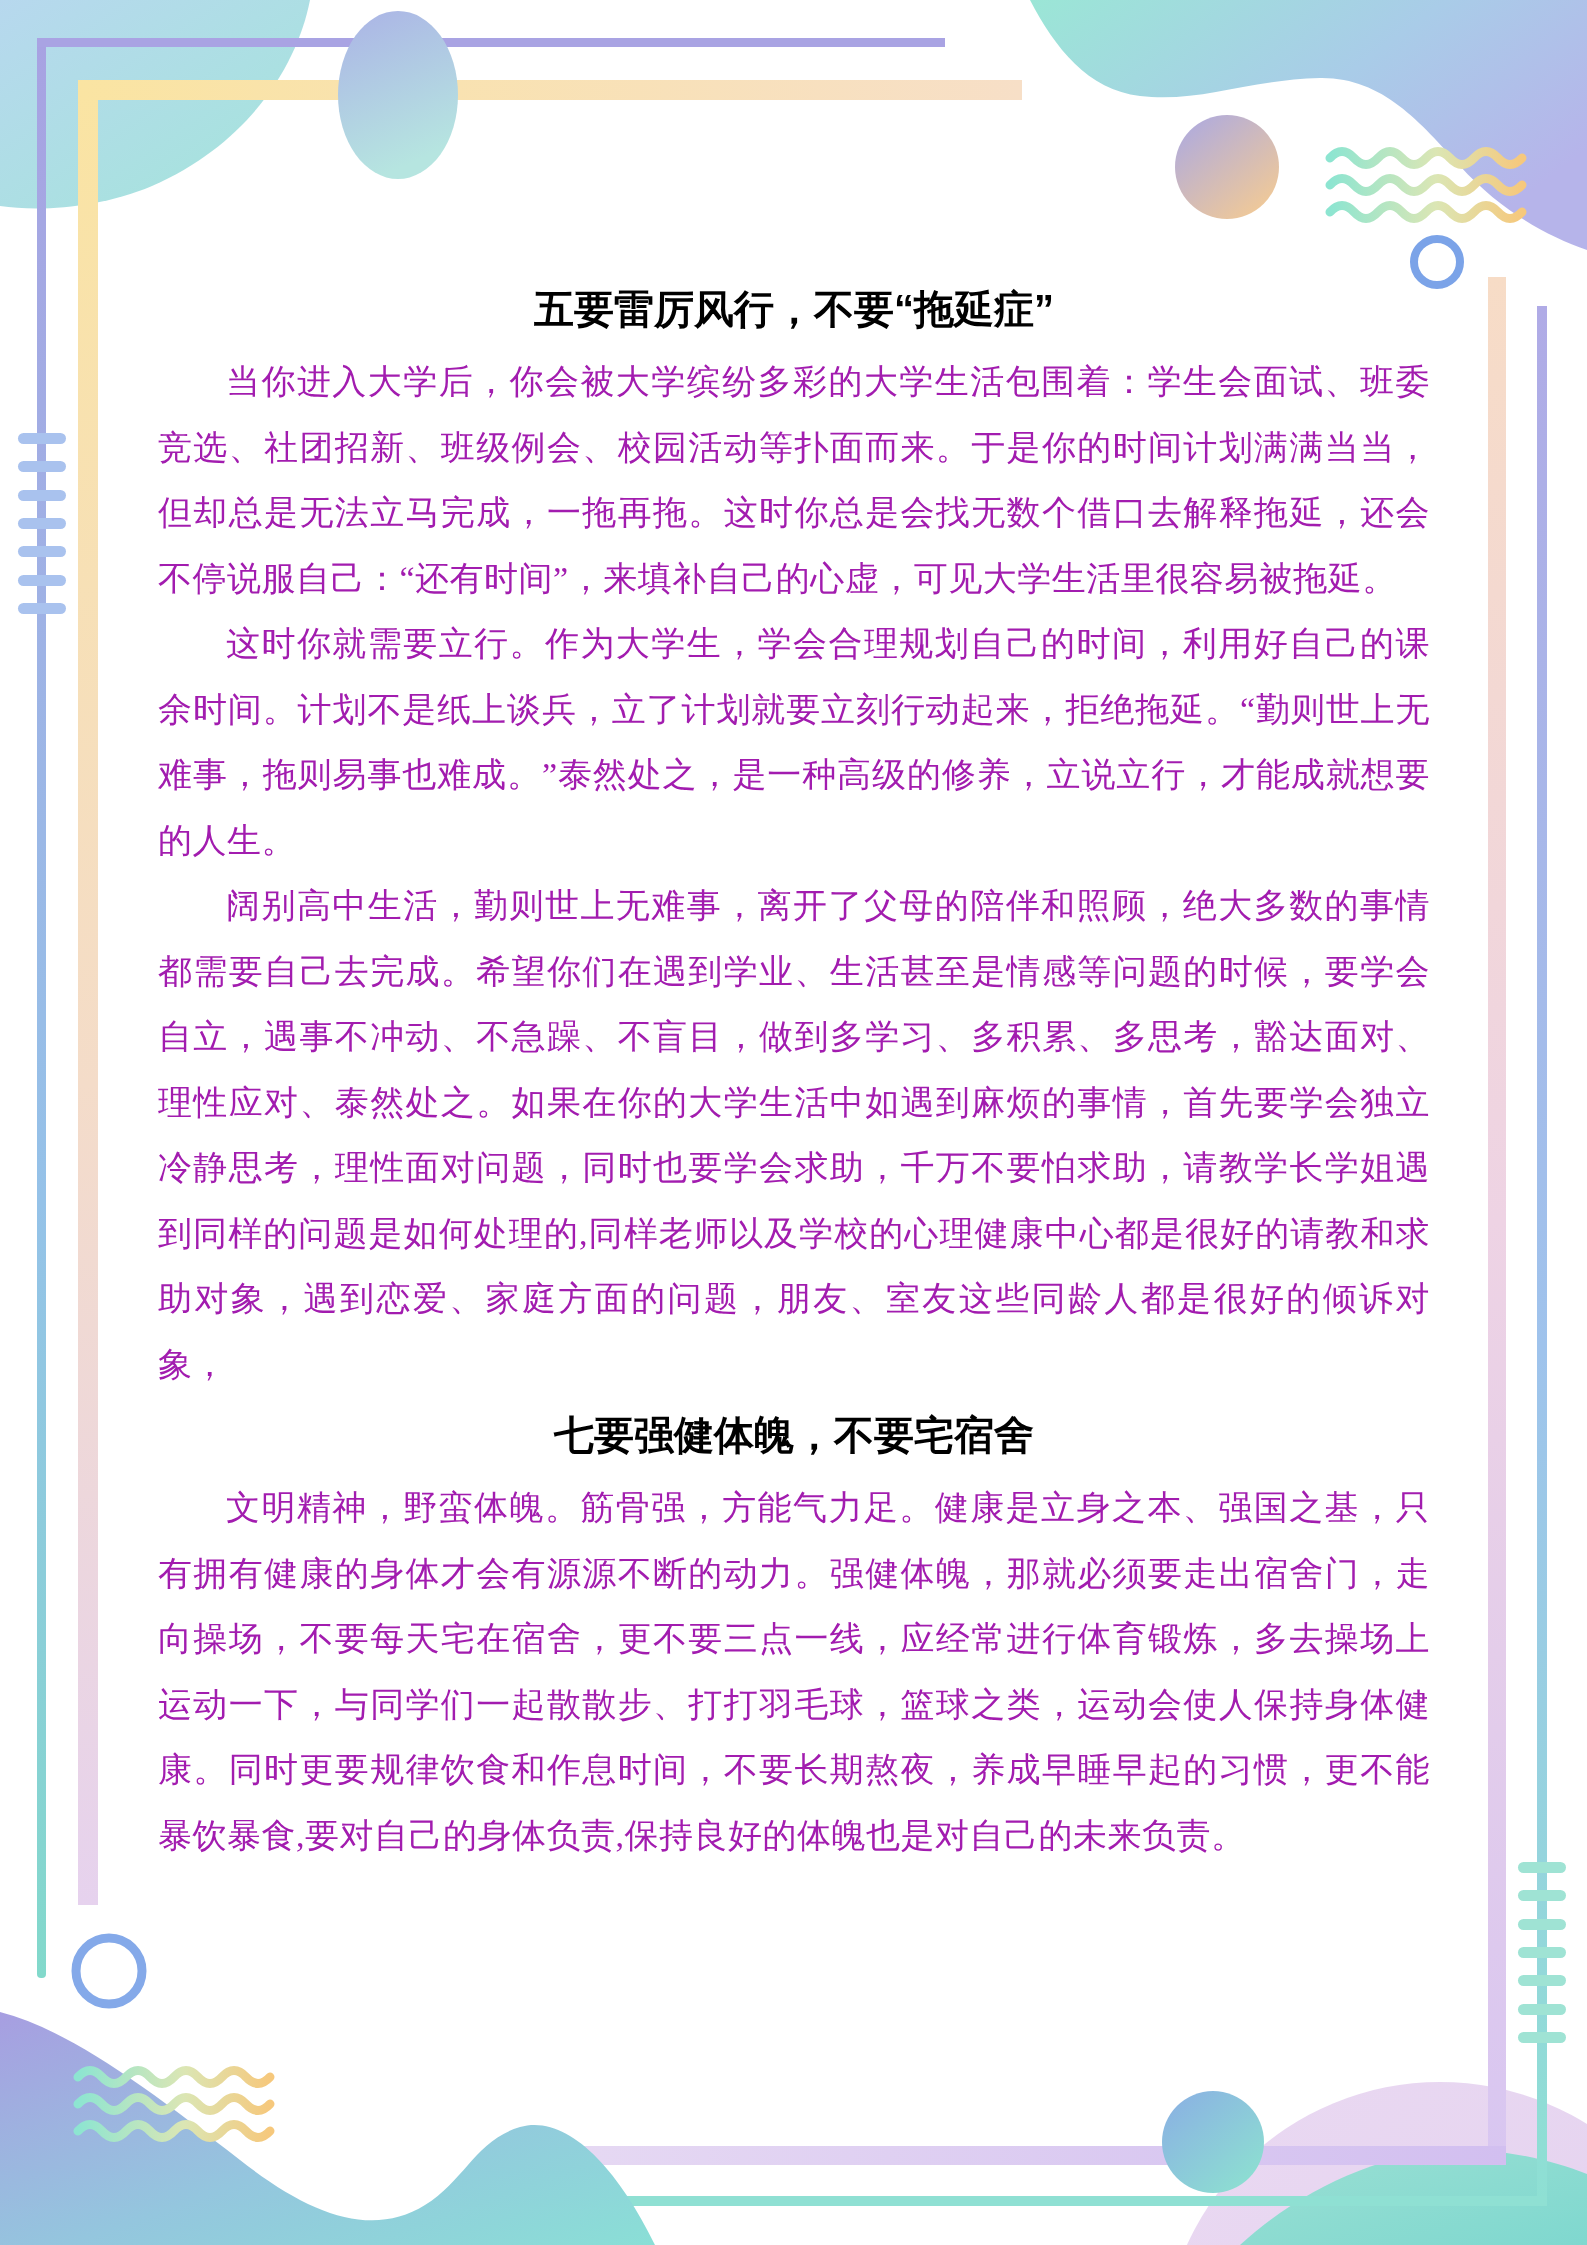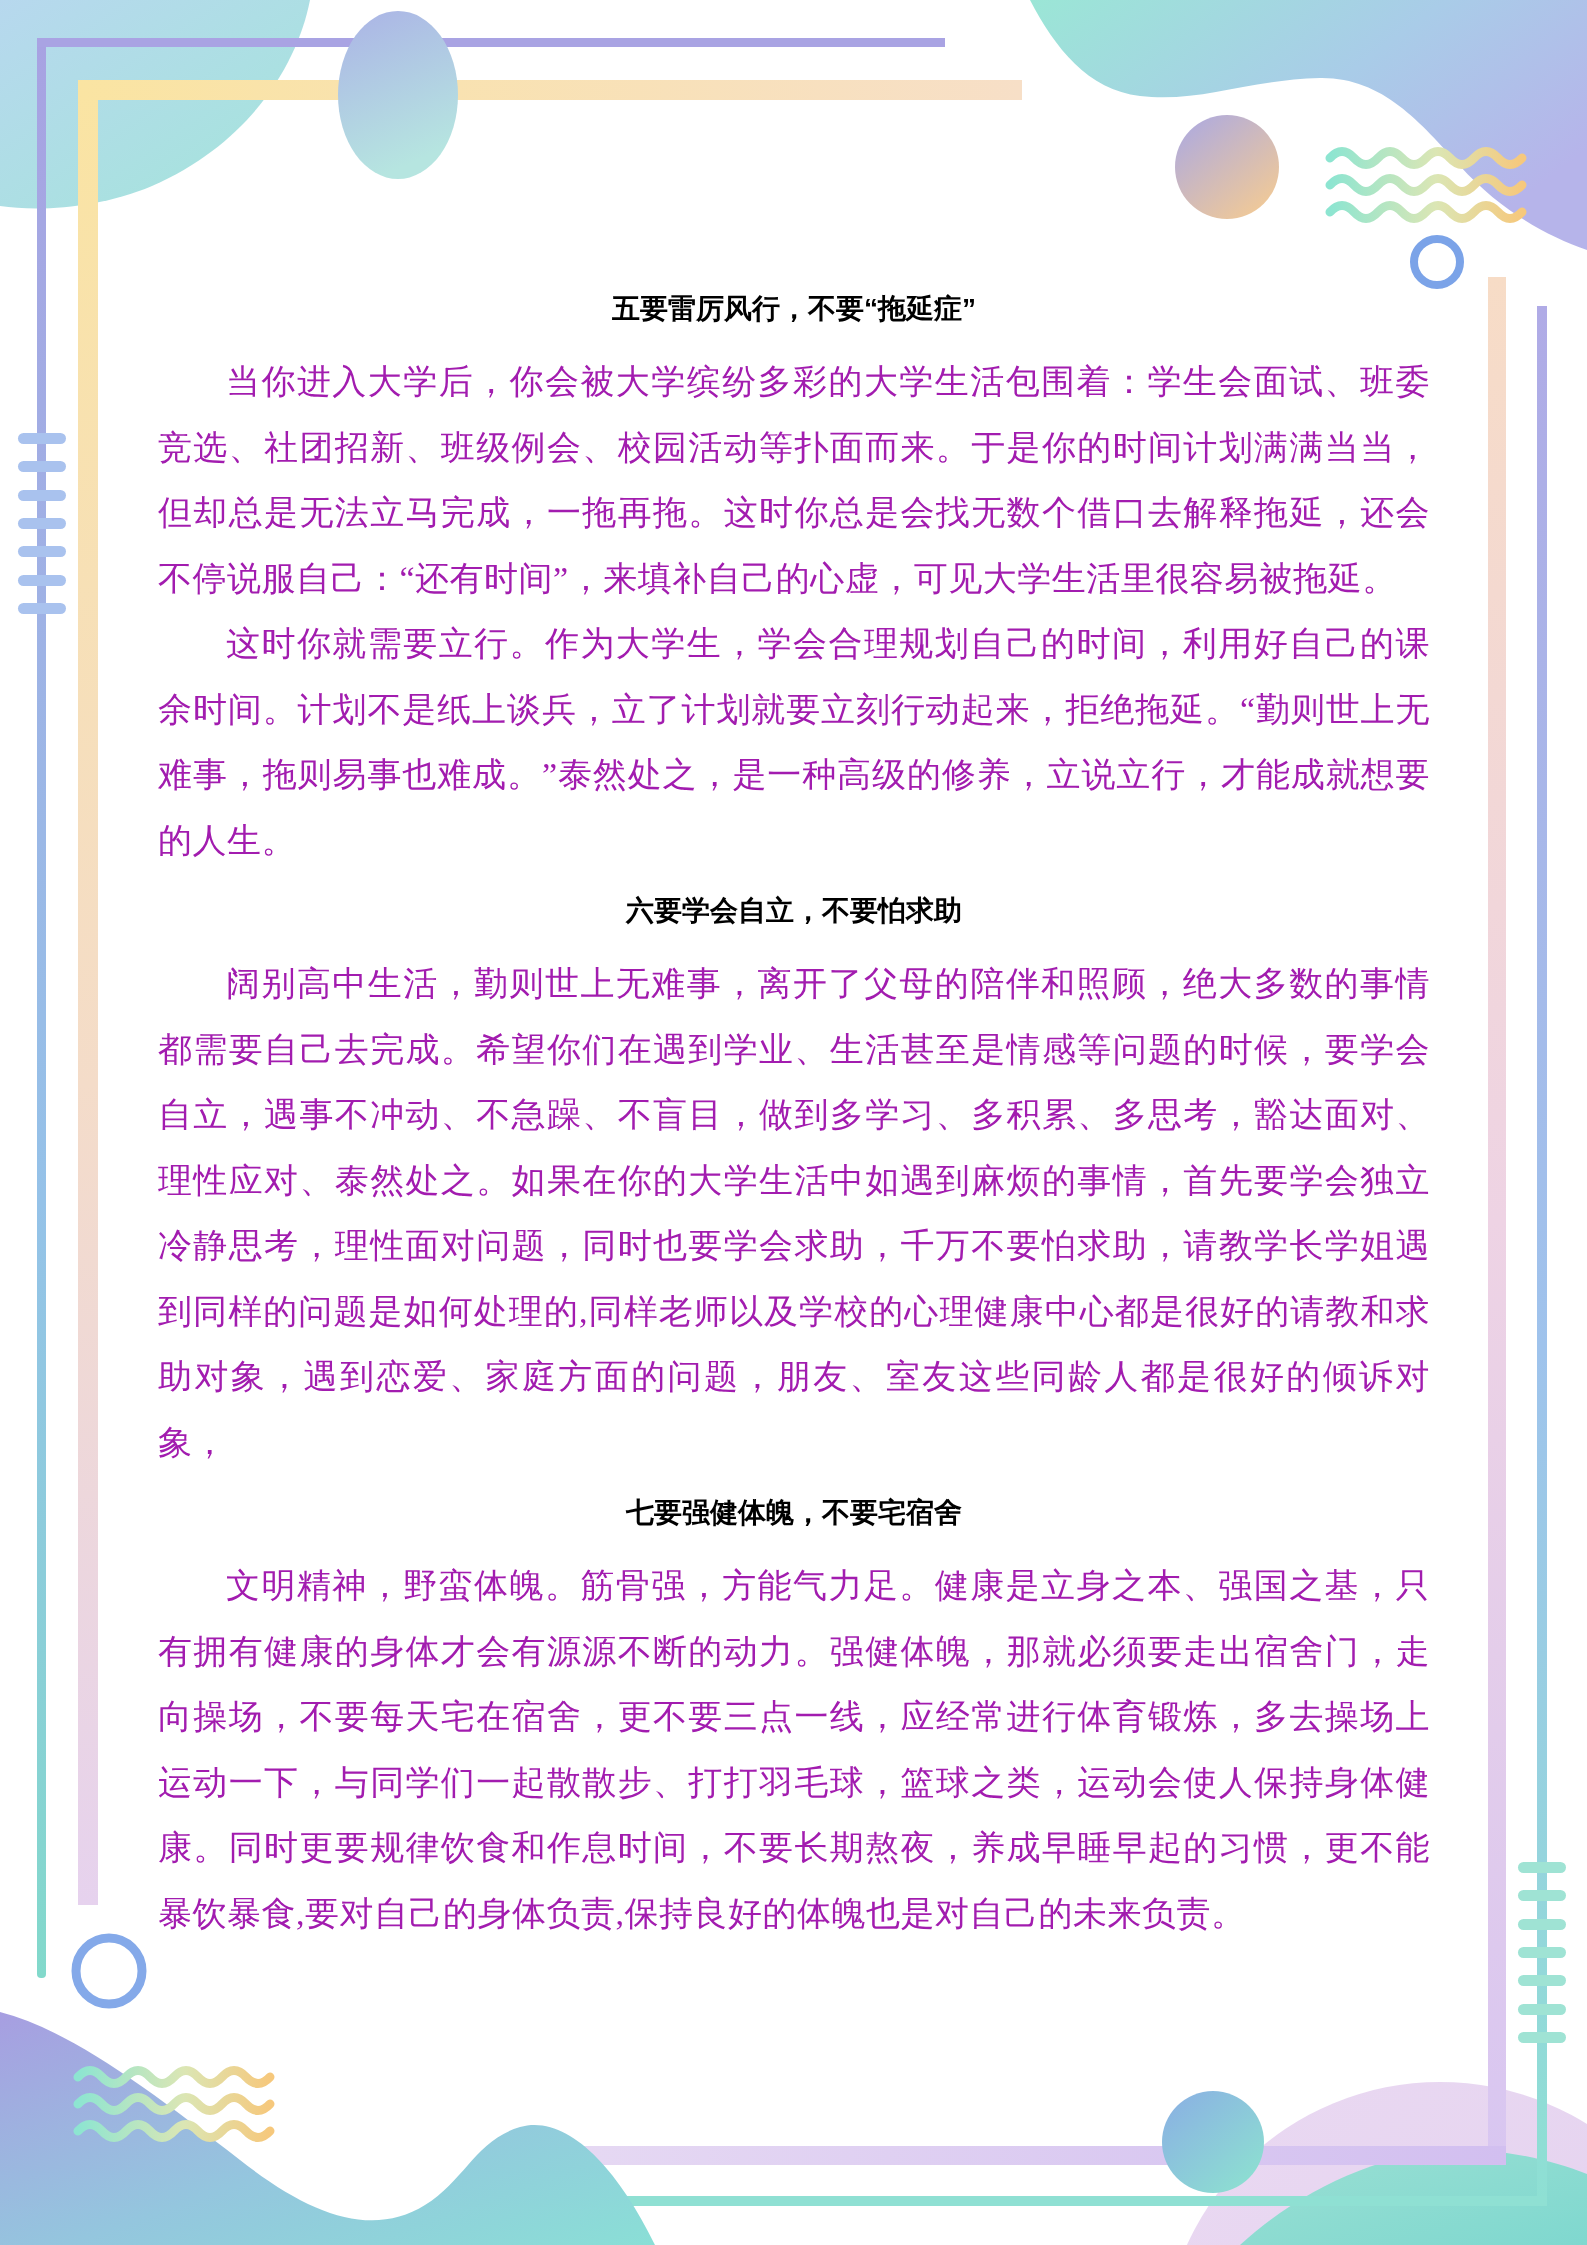--- a/index.html
+++ b/index.html
@@ -1,21 +1,21 @@
 <!DOCTYPE html>
 <html><head>
 <meta charset="utf-8">
 <style>
   html,body{margin:0;padding:0;background:#fff;}
   .page{position:relative;width:1587px;height:2245px;background:#ffffff;overflow:hidden;
         font-family:"Liberation Serif","DejaVu Serif",serif;}
   .decor{position:absolute;left:0;top:0;width:1587px;height:2245px;}
   .content{position:absolute;left:158px;top:285px;width:1272px;z-index:5;}
   .sec-title{font-family:"Liberation Sans","DejaVu Sans",sans-serif;
-             font-weight:bold;font-size:28px;line-height:48px;color:#000;
+             font-weight:bold;font-size:40px;line-height:48px;color:#000;
              text-align:center;margin:14px 0 16px 0;}
   .sec-title.first{margin-top:0;}
   .body-par{font-size:34px;line-height:65.5px;color:#a21caf;margin:0;
             text-align:justify;text-indent:2em;letter-spacing:0.5px;}
 </style>
 </head>
 <body>
 
 <div class="page">
 
@@ -142,20 +142,19 @@
       <path d="M78 2104 q12 -13 24 0 t24 0 t24 0 t24 0 t24 0 t24 0 t24 0 t24 0"></path>
       <path d="M78 2131 q12 -13 24 0 t24 0 t24 0 t24 0 t24 0 t24 0 t24 0 t24 0"></path>
     </g>
   </svg>
 
   <div class="content">
     <h2 class="sec-title first">五要雷厉风行，不要“拖延症”</h2>
     <p class="body-par">当你进入大学后，你会被大学缤纷多彩的大学生活包围着：学生会面试、班委竞选、社团招新、班级例会、校园活动等扑面而来。于是你的时间计划满满当当，但却总是无法立马完成，一拖再拖。这时你总是会找无数个借口去解释拖延，还会不停说服自己：“还有时间”，来填补自己的心虚，可见大学生活里很容易被拖延。</p>
     <p class="body-par">这时你就需要立行。作为大学生，学会合理规划自己的时间，利用好自己的课余时间。计划不是纸上谈兵，立了计划就要立刻行动起来，拒绝拖延。“勤则世上无难事，拖则易事也难成。”泰然处之，是一种高级的修养，立说立行，才能成就想要的人生。</p>
 
-    <h2 class="sec-title">六要学会自立，不要怕求助</h2>
     <p class="body-par">阔别高中生活，勤则世上无难事，离开了父母的陪伴和照顾，绝大多数的事情都需要自己去完成。希望你们在遇到学业、生活甚至是情感等问题的时候，要学会自立，遇事不冲动、不急躁、不盲目，做到多学习、多积累、多思考，豁达面对、理性应对、泰然处之。如果在你的大学生活中如遇到麻烦的事情，首先要学会独立冷静思考，理性面对问题，同时也要学会求助，千万不要怕求助，请教学长学姐遇到同样的问题是如何处理的,同样老师以及学校的心理健康中心都是很好的请教和求助对象，遇到恋爱、家庭方面的问题，朋友、室友这些同龄人都是很好的倾诉对象，</p>
 
     <h2 class="sec-title">七要强健体魄，不要宅宿舍</h2>
     <p class="body-par">文明精神，野蛮体魄。筋骨强，方能气力足。健康是立身之本、强国之基，只有拥有健康的身体才会有源源不断的动力。强健体魄，那就必须要走出宿舍门，走向操场，不要每天宅在宿舍，更不要三点一线，应经常进行体育锻炼，多去操场上运动一下，与同学们一起散散步、打打羽毛球，篮球之类，运动会使人保持身体健康。同时更要规律饮食和作息时间，不要长期熬夜，养成早睡早起的习惯，更不能暴饮暴食,要对自己的身体负责,保持良好的体魄也是对自己的未来负责。</p>
   </div>
 
 </div>
 
 </body></html>

